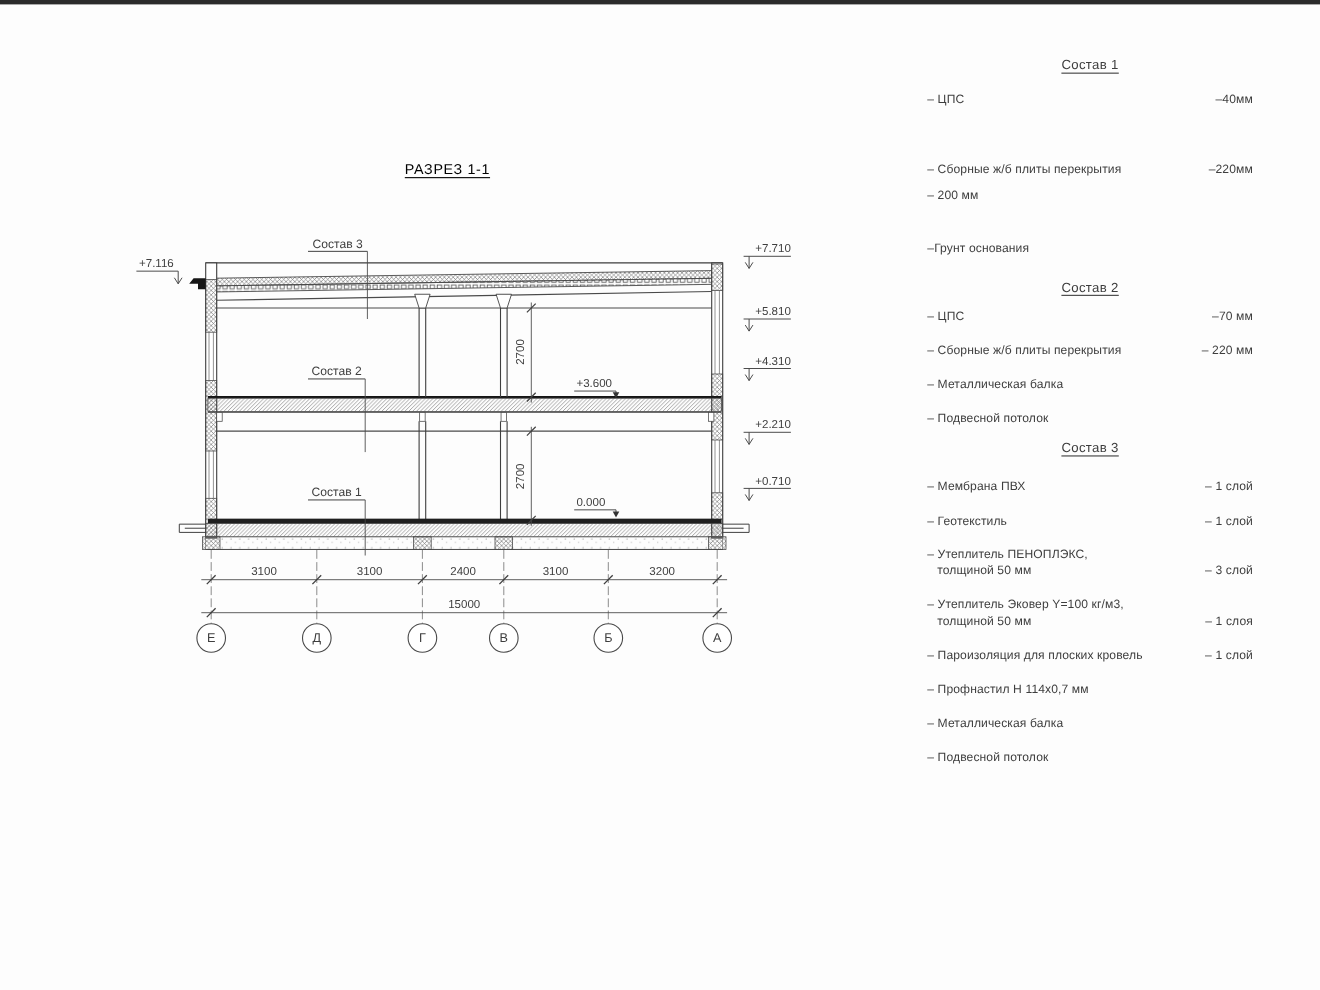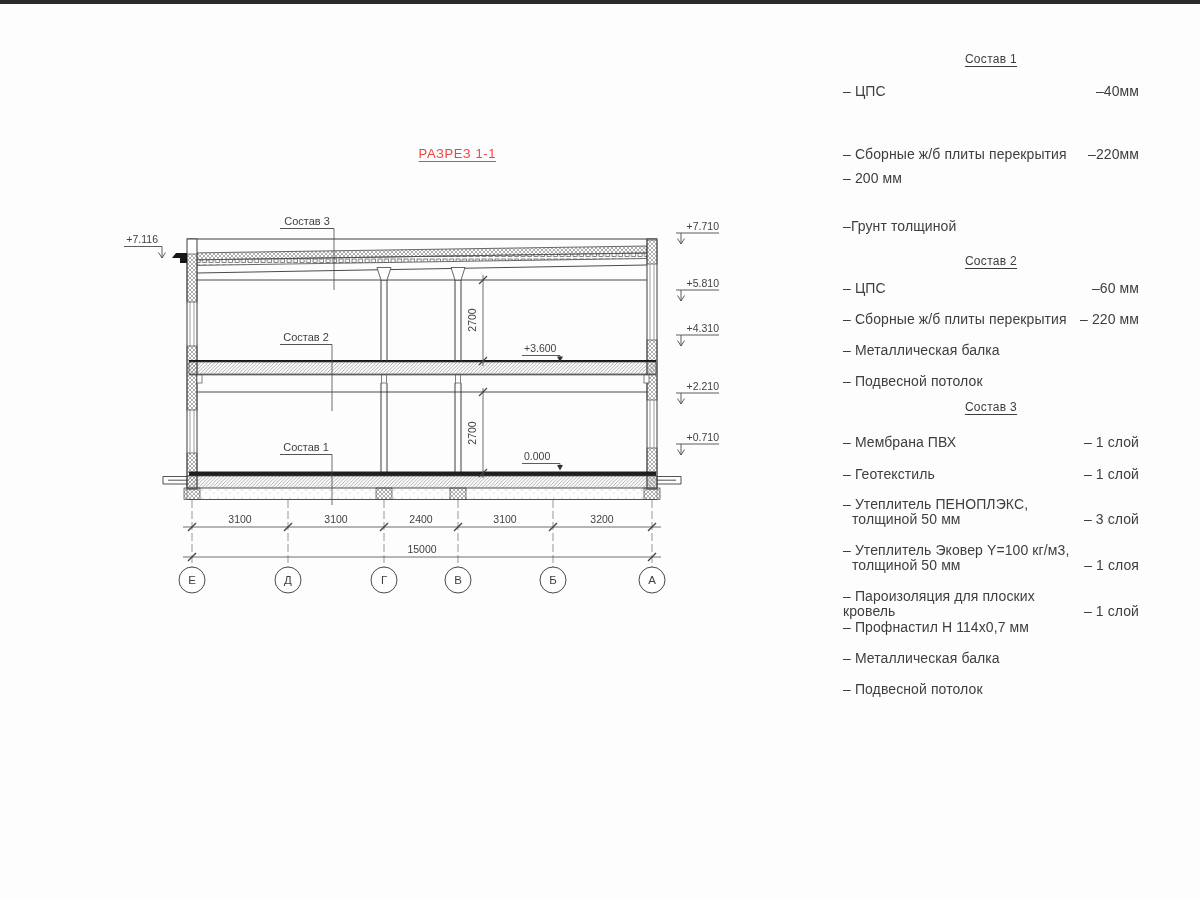--- a/index.html
+++ b/index.html
@@ -1,28 +1,28 @@
 <!DOCTYPE html>
 <html><head>
 <meta charset="utf-8">
 <style>
   html,body{margin:0;padding:0;background:#fff;}
   .page{position:relative;width:1200px;height:900px;background:#fdfdfd;overflow:hidden;
         font-family:"Liberation Sans",sans-serif;}
   .topbar{position:absolute;left:0;top:0;width:1200px;height:4px;background:#2b2b2b;}
-  .title{position:absolute;left:356px;top:146px;width:140px;text-align:right;
-         font-size:13px;color:#ef4444;letter-spacing:.6px;text-decoration:underline;
+  .title{position:absolute;left:368px;top:146px;width:140px;text-align:left;
+         font-size:13px;color:#000000;letter-spacing:.6px;text-decoration:underline;
          text-underline-offset:3px;}
   svg{position:absolute;left:0;top:0;}
   svg text{font-family:"Liberation Sans",sans-serif;fill:#3f3f3f;}
   .legend{position:absolute;left:843px;top:0;width:296px;height:720px;}
   .lg-h{position:absolute;width:100%;text-align:center;font-size:12px;color:#3d3d3d;
         text-decoration:underline;text-underline-offset:3px;letter-spacing:.3px;}
   .row{position:absolute;left:0;width:100%;display:flex;justify-content:space-between;
-       align-items:flex-end;font-size:14px;color:#3e3e3e;line-height:15px;letter-spacing:.1px;}
+       align-items:flex-end;font-size:11px;color:#3e3e3e;line-height:15px;letter-spacing:.1px;}
   .row .lbl span{display:block;}
   .row .lbl .ind{padding-left:9px;}
   .val{white-space:nowrap;}
 </style>
 </head>
 <body>
 
 <div class="page">
   <div class="topbar"></div>
   <div class="title">РАЗРЕЗ 1-1</div>
@@ -257,28 +257,28 @@
       <div class="val">–40мм</div>
     </div>
     <div class="row" style="top:147px">
       <div class="lbl">– Сборные ж/б плиты перекрытия</div>
       <div class="val">–220мм</div>
     </div>
     <div class="row" style="top:171px">
       <div class="val">– 200 мм</div>
     </div>
     <div class="row" style="top:219px">
-      <div class="lbl">–Грунт толщиной</div>
+      <div class="lbl">–Грунт основания</div>
       <div class="val"></div>
     </div>
 
     <div class="lg-h" style="top:254px">Состав 2</div>
     <div class="row" style="top:281px">
       <div class="lbl">– ЦПС</div>
-      <div class="val">–60 мм</div>
+      <div class="val">–70 мм</div>
     </div>
     <div class="row" style="top:312px">
       <div class="lbl">– Сборные ж/б плиты перекрытия</div>
       <div class="val">– 220 мм</div>
     </div>
     <div class="row" style="top:343px">
       <div class="lbl">– Металлическая балка</div>
       <div class="val"></div>
     </div>
     <div class="row" style="top:374px">

